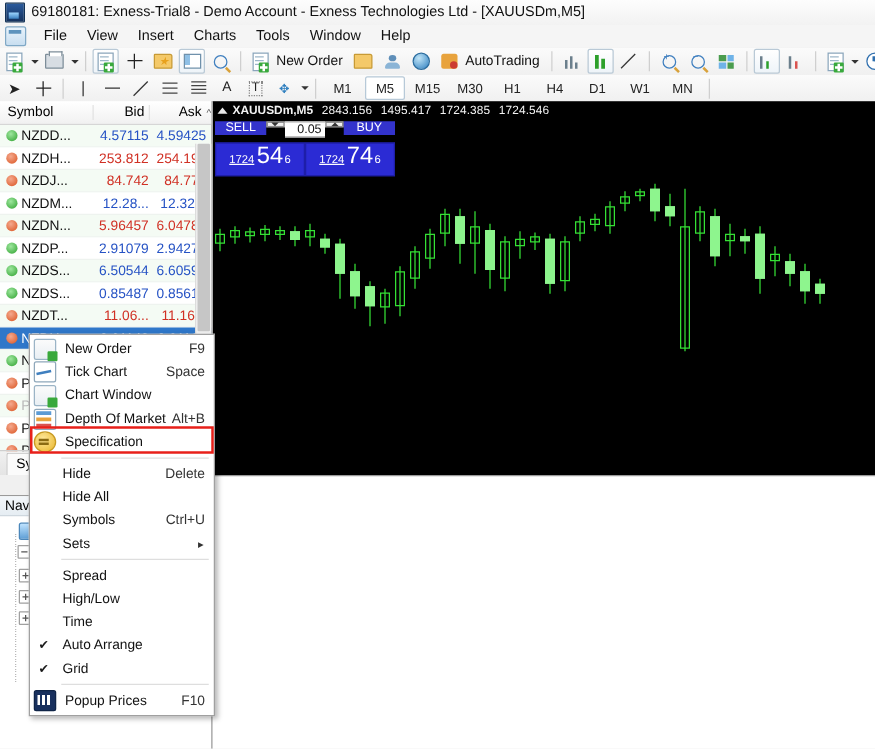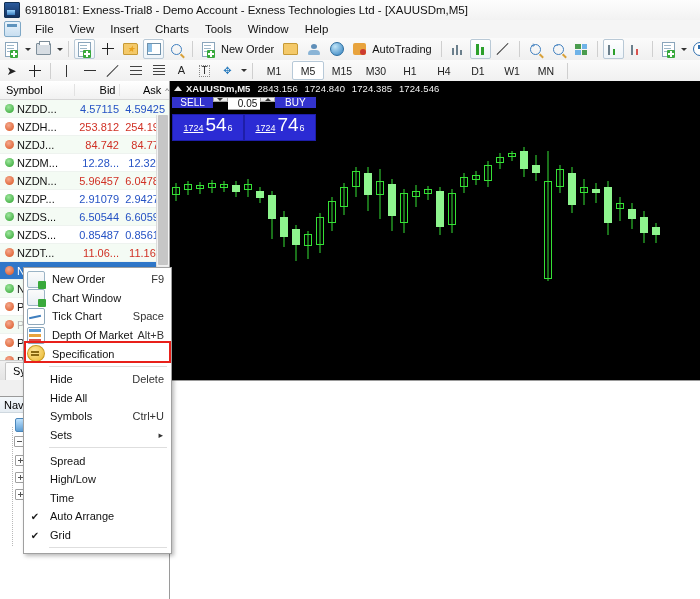--- a/index.html
+++ b/index.html
@@ -484,21 +484,21 @@
     <div class="tf">MN</div>
     <div class="sep"></div>
   </div>
 
   <div class="chart">
     <div class="chart-head">
       <span class="tri"></span>
       <span class="chart-sym">XAUUSDm,M5</span>
       <span class="ohlc">
         <span>2843.156</span>
-        <span>1724.840</span>
+        <span>1495.417</span>
         <span>1724.385</span>
         <span>1724.546</span>
       </span>
     </div>
 
     <div class="octrade">
       <div class="oct-top">
         <div class="oct-sell">SELL</div>
         <div class="oct-dd"></div>
         <div class="oct-vol">0.05</div>
@@ -833,30 +833,30 @@
       </div>
   </div>
 
   <div class="ctxmenu" id="ctxmenu">
       <div class="ctx-item">
         <span class="ctx-ic ic-neworder"></span>
         <span class="ctx-label">New Order</span>
         <span class="ctx-accel">F9</span>
       </div>
       <div class="ctx-item">
+        <span class="ctx-ic ic-tick"></span>
+        <span class="ctx-label">Tick Chart</span>
+        <span class="ctx-accel">Space</span>
+      </div>
+      <div class="ctx-item">
         <span class="ctx-ic ic-chartwin"></span>
         <span class="ctx-label">Chart Window</span>
         <span class="ctx-accel"></span>
       </div>
       <div class="ctx-item">
-        <span class="ctx-ic ic-tick"></span>
-        <span class="ctx-label">Tick Chart</span>
-        <span class="ctx-accel">Space</span>
-      </div>
-      <div class="ctx-item">
         <span class="ctx-ic ic-dom"></span>
         <span class="ctx-label">Depth Of Market</span>
         <span class="ctx-accel">Alt+B</span>
       </div>
       <div class="ctx-item">
         <span class="ctx-ic ic-spec"></span>
         <span class="ctx-label">Specification</span>
         <span class="ctx-accel"></span>
       </div>
       <div class="ctx-sep"></div>
@@ -900,16 +900,21 @@
         <span class="ctx-check">✔</span>
         <span class="ctx-label">Auto Arrange</span>
         <span class="ctx-accel"></span>
       </div>
       <div class="ctx-item">
         <span class="ctx-check">✔</span>
         <span class="ctx-label">Grid</span>
         <span class="ctx-accel"></span>
       </div>
       <div class="ctx-sep"></div>
+      <div class="ctx-item">
+        <span class="ctx-ic ic-popup"></span>
+        <span class="ctx-label">Popup Prices</span>
+        <span class="ctx-accel">F10</span>
+      </div>
     </div>
   <div class="hl-box"></div>
 
 </div>
 
 </body></html>

